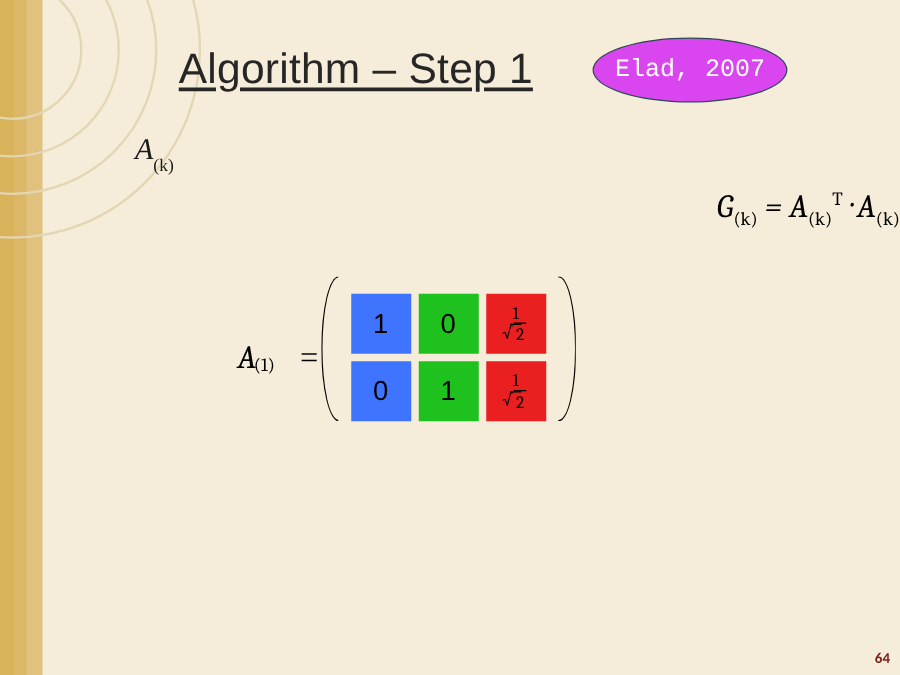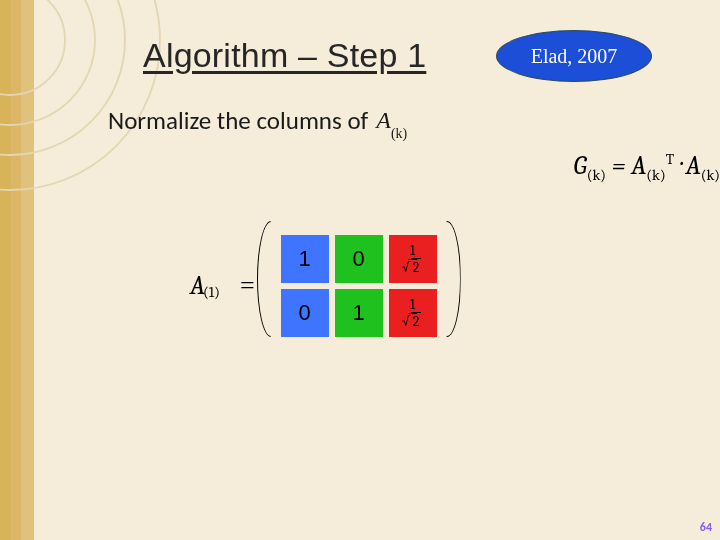--- a/index.html
+++ b/index.html
@@ -49,30 +49,30 @@
     color: #262626;
     text-decoration: underline;
     text-underline-offset: 4px;
     letter-spacing: 0.2px;
     white-space: nowrap;
     margin-left: 35px;
   }
   .badge {
     position: absolute;
     top: 30px;
-    left: 496px;
+    left: 474px;
     width: 156px;
     height: 52px;
-    background: #1d4ed8;
+    background: #d946ef;
     border: 1.5px solid #2a4b54;
     border-radius: 50%;
     display: flex;
     align-items: center;
     justify-content: center;
-    font-family: Liberation Serif, serif;
+    font-family: Liberation Mono, monospace;
     font-size: 20px;
     color: #fff;
   }
   .para {
     position: absolute;
     top: 105px;
     left: 108px;
     font-size: 25px;
     color: #1a1a1a;
     white-space: nowrap;
@@ -165,21 +165,21 @@
     left: -2px; top: -1px;
     font-size: 13px;
   }
   .sqrt .rad { border-top: 1px solid #000; padding: 0 2px; }
   .page-num {
     position: absolute;
     right: 8px;
     bottom: 6px;
     font-size: 12px;
     font-weight: bold;
-    color: #8b5cf6;
+    color: #7f1d1d;
   }
 </style>
 </head>
 <body>
 
 <div class="left-bar">
   <div class="stripe2"></div>
 </div>
 
 <svg class="bg-circles" width="320" height="320">
@@ -191,21 +191,20 @@
   </g>
 </svg>
 
 <div class="title">Algorithm – Step 1</div>
 
 <div class="badge">
   <span>Elad, 2007</span>
 </div>
 
 <div class="para">
-  <span>Normalize the columns of</span>
   <span class="ak1">
     <span>A</span><sub>(k)</sub>
   </span>
 </div>
 
 <div class="equation">
   <span>G</span><span class="sub">(k)</span>
   <span> = </span>
   <span>A</span><span class="sub">(k)</span><span class="sup">T</span>
   <span> · </span>

